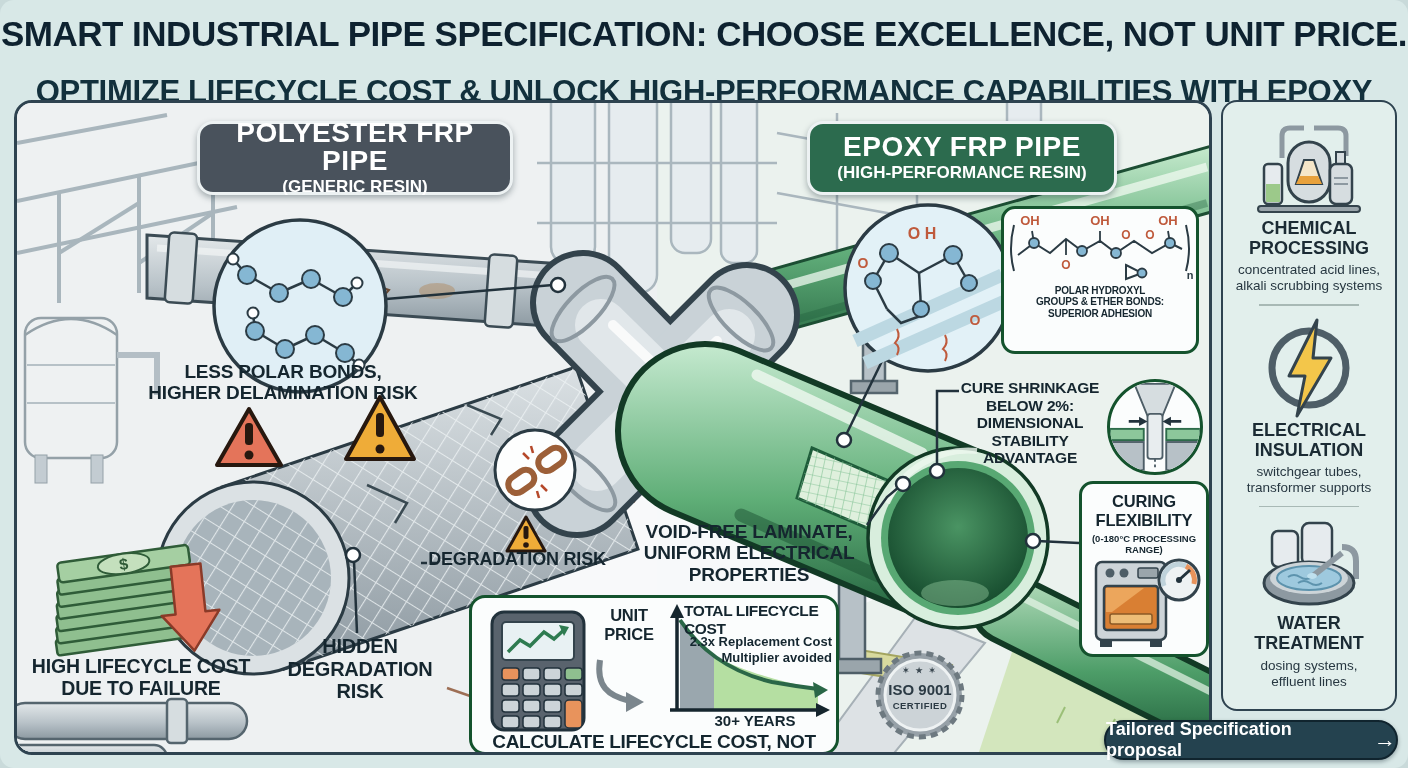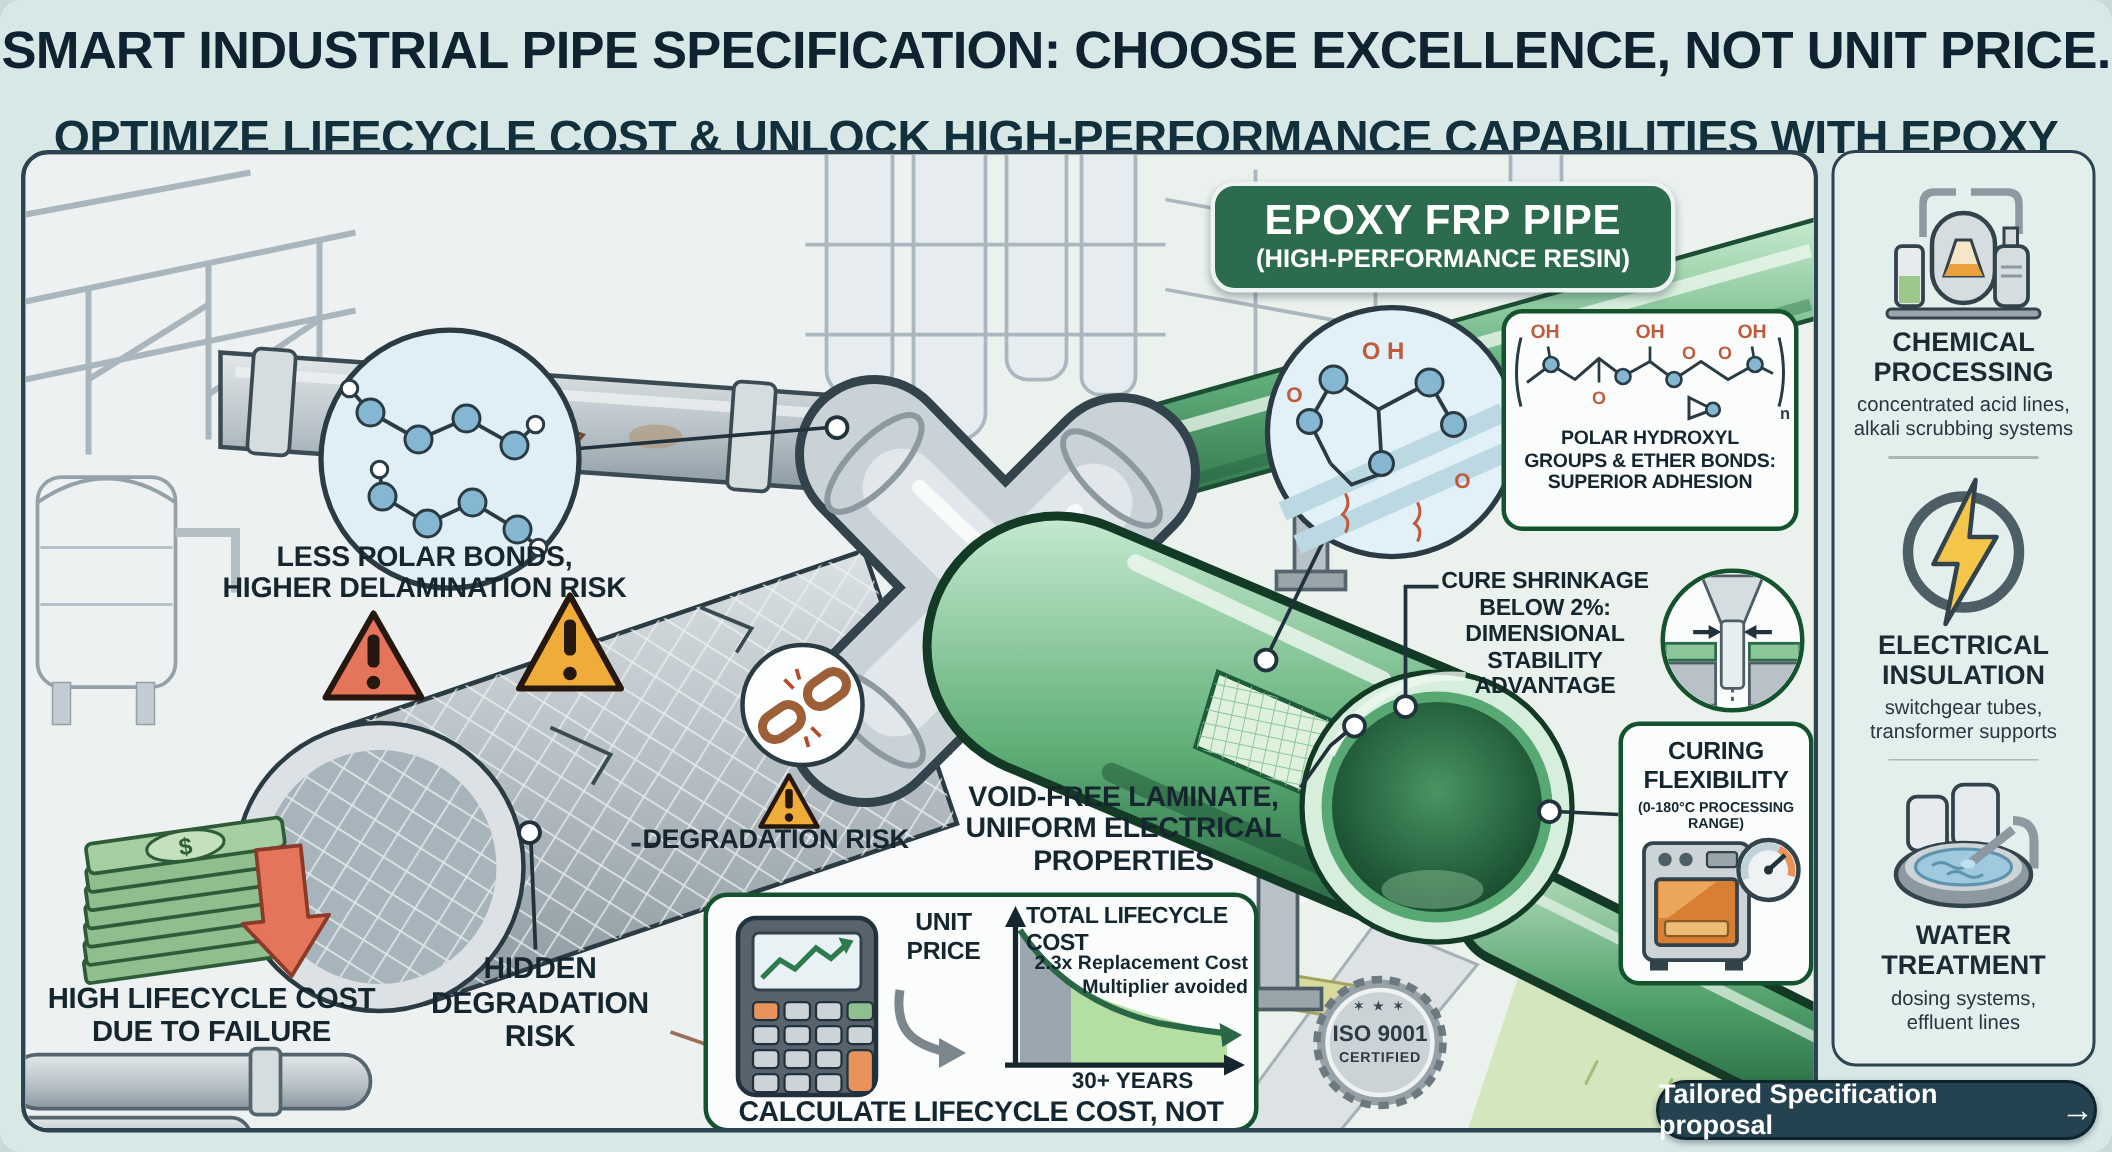--- a/index.html
+++ b/index.html
@@ -345,20 +345,24 @@
             <circle cx="952" cy="180" r="8"></circle>
         </g>
         <text x="905" y="136" text-anchor="middle" font-size="16" font-weight="bold" fill="#bf5a3c">O H</text>
         <text x="846" y="165" text-anchor="middle" font-size="14" font-weight="bold" fill="#bf5a3c">O</text>
         <text x="958" y="222" text-anchor="middle" font-size="14" font-weight="bold" fill="#bf5a3c">O</text>
         <path d="M880,226 q4,8 -2,14 q6,4 2,12" stroke="#bf5a3c" stroke-width="2" fill="none"></path>
         <path d="M928,232 q4,8 -2,14 q6,4 2,12" stroke="#bf5a3c" stroke-width="2" fill="none"></path>
       </g>
     </svg>
 
+    <div class="badge" style="left:180px;top:18px;width:310px;height:68px;background:#49525c;">
+      <div class="bt">POLYESTER FRP PIPE</div>
+      <div class="bs">(GENERIC RESIN)</div>
+    </div>
     <div class="badge" style="left:790px;top:18px;width:304px;height:68px;background:#2c6b4e;">
       <div class="bt">EPOXY FRP PIPE</div>
       <div class="bs">(HIGH-PERFORMANCE RESIN)</div>
     </div>
 
     <div class="note" style="left:110px;top:258px;width:312px;font-size:19px;">LESS POLAR BONDS,
 HIGHER DELAMINATION RISK</div>
     <div class="note" style="left:398px;top:446px;width:204px;font-size:18px;">DEGRADATION RISK</div>
     <div class="note" style="left:268px;top:532px;width:150px;font-size:20px;">HIDDEN
 DEGRADATION
@@ -392,21 +396,21 @@
         <polygon points="122,54 138,62 122,68" fill="none" stroke="#2b3b44" stroke-width="2"></polygon>
         <circle cx="138" cy="62" r="4.5" fill="#85b7d3" stroke="#2b3b44" stroke-width="1.8"></circle>
         <text x="26" y="14" text-anchor="middle" font-size="13" font-weight="bold" fill="#bf5a3c">OH</text>
         <text x="96" y="14" text-anchor="middle" font-size="13" font-weight="bold" fill="#bf5a3c">OH</text>
         <text x="164" y="14" text-anchor="middle" font-size="13" font-weight="bold" fill="#bf5a3c">OH</text>
         <text x="62" y="58" text-anchor="middle" font-size="12" font-weight="bold" fill="#bf5a3c">O</text>
         <text x="122" y="28" text-anchor="middle" font-size="12" font-weight="bold" fill="#bf5a3c">O</text>
         <text x="146" y="28" text-anchor="middle" font-size="12" font-weight="bold" fill="#bf5a3c">O</text>
         <text x="186" y="68" text-anchor="middle" font-size="11" font-weight="bold" fill="#2b3b44">n</text>
       </svg>
-      <div class="note" style="left:0;right:0;top:76px;font-size:13px;position:absolute;">POLAR HYDROXYL
+      <div class="note" style="left:0;right:0;top:76px;font-size:10px;position:absolute;">POLAR HYDROXYL
 GROUPS &amp; ETHER BONDS:
 SUPERIOR ADHESION</div>
     </div>
 
     <div class="panel" style="left:1090px;top:276px;width:96px;height:96px;border-radius:50%;overflow:hidden;">
       <svg width="90" height="90" viewBox="0 0 96 96">
         <polygon points="26,2 70,2 56,36 40,36" fill="#d6dde0" stroke="#4e5e67" stroke-width="2"></polygon>
         <rect x="40" y="34" width="16" height="48" rx="3" fill="#e8edef" stroke="#4e5e67" stroke-width="2"></rect>
         <rect x="0" y="50" width="36" height="12" fill="#8cc79b" stroke="#2d6b4a" stroke-width="2"></rect>
         <rect x="60" y="50" width="36" height="12" fill="#8cc79b" stroke="#2d6b4a" stroke-width="2"></rect>

